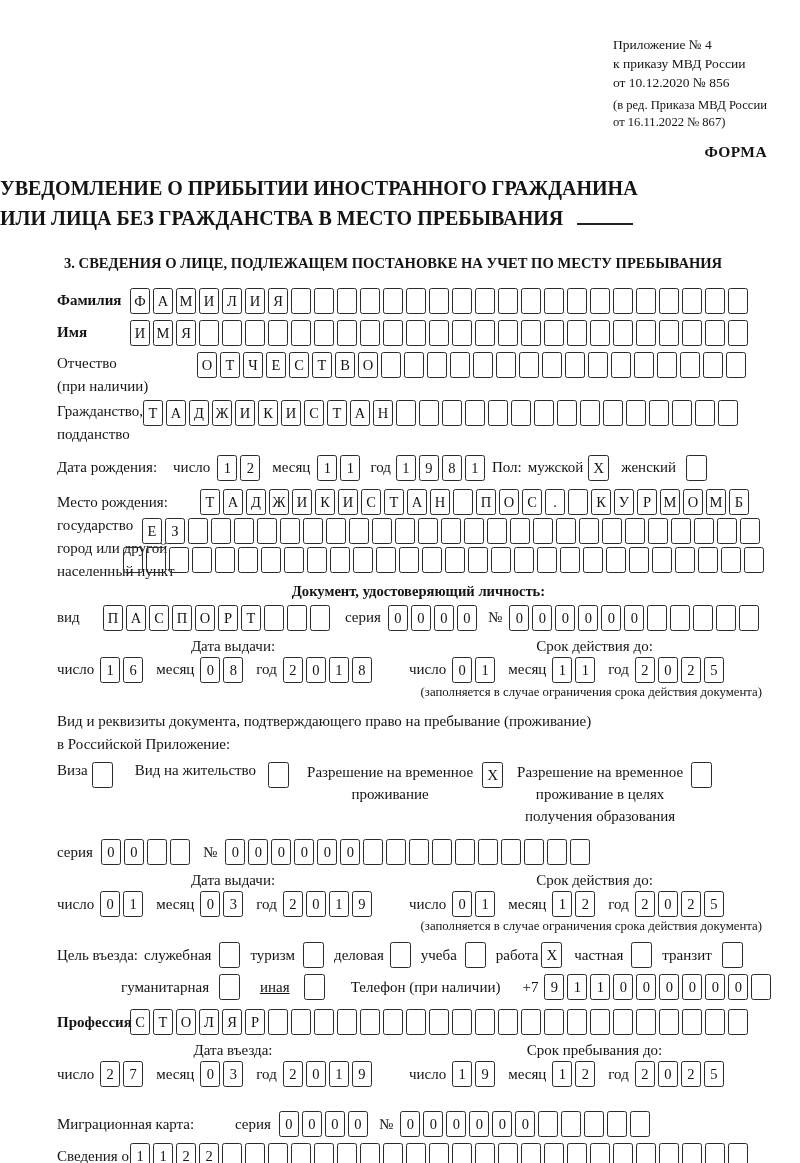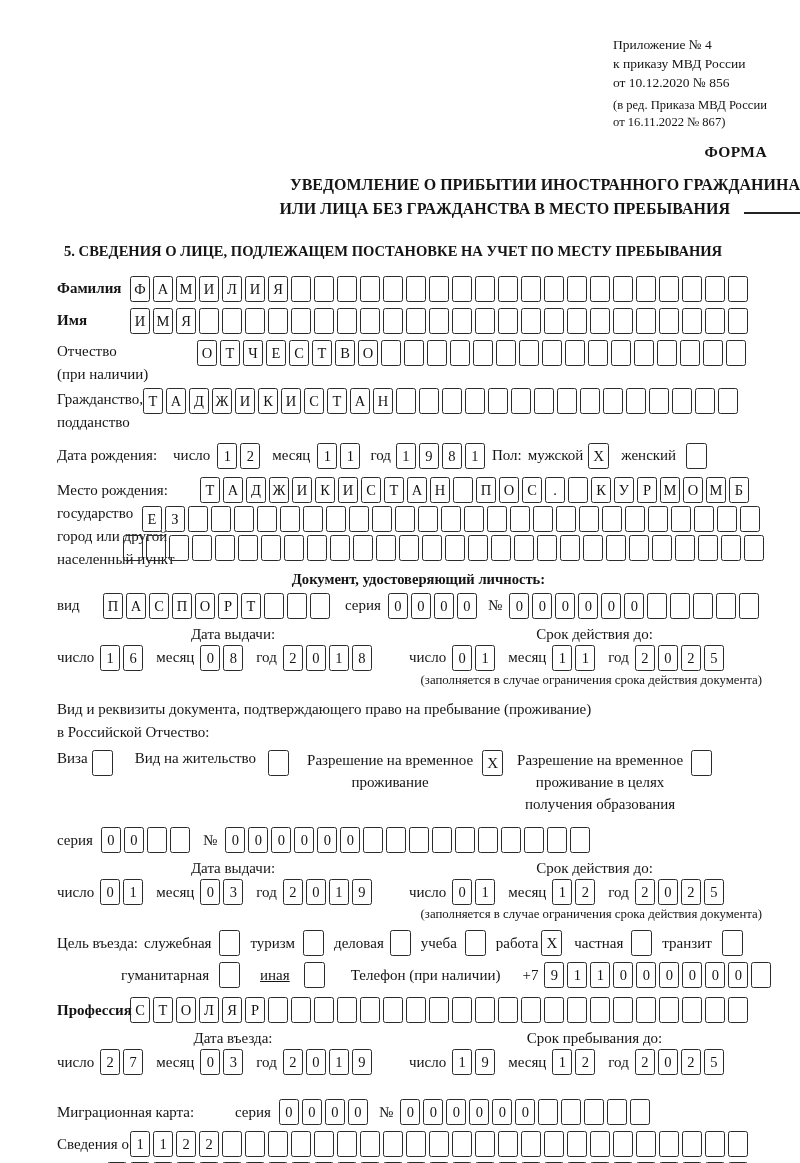--- a/index.html
+++ b/index.html
@@ -1,21 +1,21 @@
 <!DOCTYPE html>
 <html><head>
 <meta charset="utf-8">
 <style>
   html,body{margin:0;padding:0;background:#fff;}
   .page{position:relative;width:800px;height:1163px;background:#fff;color:#141414;
         font-family:"Liberation Serif", "DejaVu Serif", serif;font-size:15px;overflow:hidden;}
   .annex{margin-left:613px;padding-top:36px;font-size:13.5px;line-height:1.4;}
   .annex .small{font-size:12.6px;margin-top:4px;line-height:1.35;}
   .forma{text-align:right;padding-right:33px;margin-top:12px;font-weight:bold;font-size:15.5px;letter-spacing:.4px;}
-  .title{text-align:right;font-weight:bold;font-size:16px;line-height:1.5;margin-top:12px;margin-left:8px;}
+  .title{text-align:left;font-weight:bold;font-size:20px;line-height:1.5;margin-top:12px;}
   .title-underline{display:inline-block;width:56px;border-bottom:2px solid #222;margin-left:14px;}
   .section1{font-weight:bold;font-size:14.6px;margin:22px 0 0 64px;}
   .body{padding:0 20px 0 57px;}
   .row{display:flex;align-items:center;}
   .rowtop{display:flex;align-items:flex-start;}
   .lab{flex:none;}
   .lab.w73{width:73px;font-weight:bold;}
   .lab.w140{width:140px;line-height:23px;}
   .lab.w86{width:86px;line-height:23px;}
   .cells{display:inline-flex;flex:none;}
@@ -59,21 +59,21 @@
     </div>
   </div>
 
   <div class="forma">ФОРМА</div>
 
   <div class="title">
     <div>УВЕДОМЛЕНИЕ О ПРИБЫТИИ ИНОСТРАННОГО ГРАЖДАНИНА</div>
     <div><span>ИЛИ ЛИЦА БЕЗ ГРАЖДАНСТВА В МЕСТО ПРЕБЫВАНИЯ</span><span class="title-underline"></span></div>
   </div>
 
-  <div class="section1">5. СВЕДЕНИЯ О ЛИЦЕ, ПОДЛЕЖАЩЕМ ПОСТАНОВКЕ НА УЧЕТ ПО МЕСТУ ПРЕБЫВАНИЯ</div>
+  <div class="section1">3. СВЕДЕНИЯ О ЛИЦЕ, ПОДЛЕЖАЩЕМ ПОСТАНОВКЕ НА УЧЕТ ПО МЕСТУ ПРЕБЫВАНИЯ</div>
 
   <div class="body">
 
     <div class="row" style="margin-top:16px;">
       <span class="lab w73">Фамилия</span>
       <span class="cells">
           <span class="cell">Ф</span>
           <span class="cell">А</span>
           <span class="cell">М</span>
           <span class="cell">И</span>
@@ -406,21 +406,21 @@
               <span class="cell">2</span>
               <span class="cell">5</span>
             </span>
         </span>
       </div>
       <div class="dnote">(заполняется в случае ограничения срока действия документа)</div>
     </div>
 
     <div class="stayline">
       <div>Вид и реквизиты документа, подтверждающего право на пребывание (проживание)</div>
-      <div>в Российской Отчество:</div>
+      <div>в Российской Приложение:</div>
     </div>
 
     <div class="opts">
       <span class="opt">
         <span>Виза</span>
         <span class="cb" style="margin-left:4px;"></span>
       </span>
       <span class="opt" style="margin-left:22px;">
         <span>Вид на жительство</span>
         <span class="cb" style="margin-left:12px;"></span>

